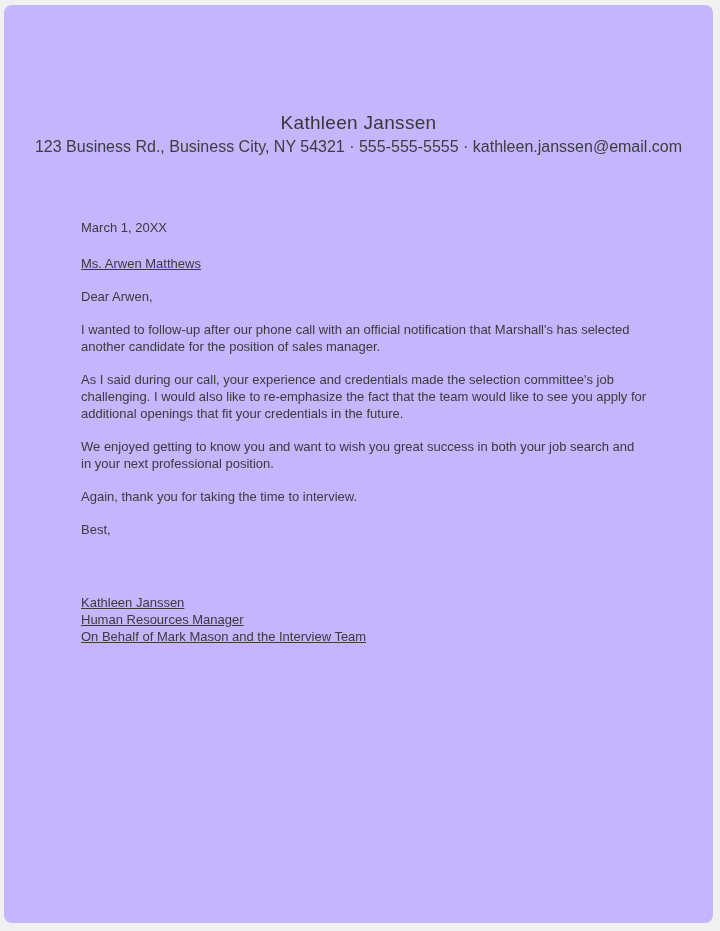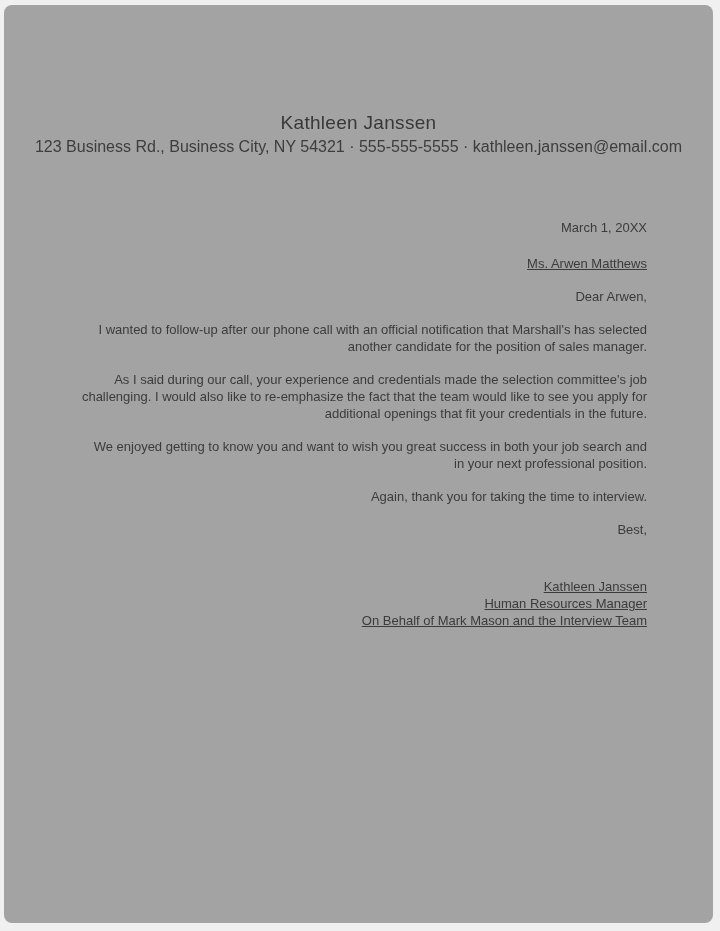--- a/index.html
+++ b/index.html
@@ -13,21 +13,21 @@
     font-family: "Liberation Sans", "DejaVu Sans", sans-serif;
     position: relative;
     overflow: hidden;
   }
   .page {
     position: absolute;
     top: 5px;
     left: 4px;
     right: 7px;
     bottom: 8px;
-    background: #a3a3a3;
+    background: #c4b5fd;
     border-radius: 8px;
     color: #3b3b3b;
   }
   .letterhead {
     padding-top: 107px;
     text-align: center;
   }
   .sender-name {
     font-size: 19px;
     line-height: 22px;
@@ -39,30 +39,29 @@
     font-size: 16px;
     line-height: 14px;
     color: #3d3d3d;
   }
   .letter-body {
     margin: 65px 0 0 77px;
     width: 566px;
     font-size: 13px;
     line-height: 17px;
     color: #3b3b3b;
-    text-align: right;
   }
   .block {
     margin: 0 0 16px 0;
   }
   .block-date {
     margin-bottom: 19px;
   }
   .block-closing {
-    margin-bottom: 40px;
+    margin-bottom: 56px;
   }
   .line {
     display: block;
     text-decoration: underline;
   }
 </style>
 </head>
 <body>
 
 <div class="page">

